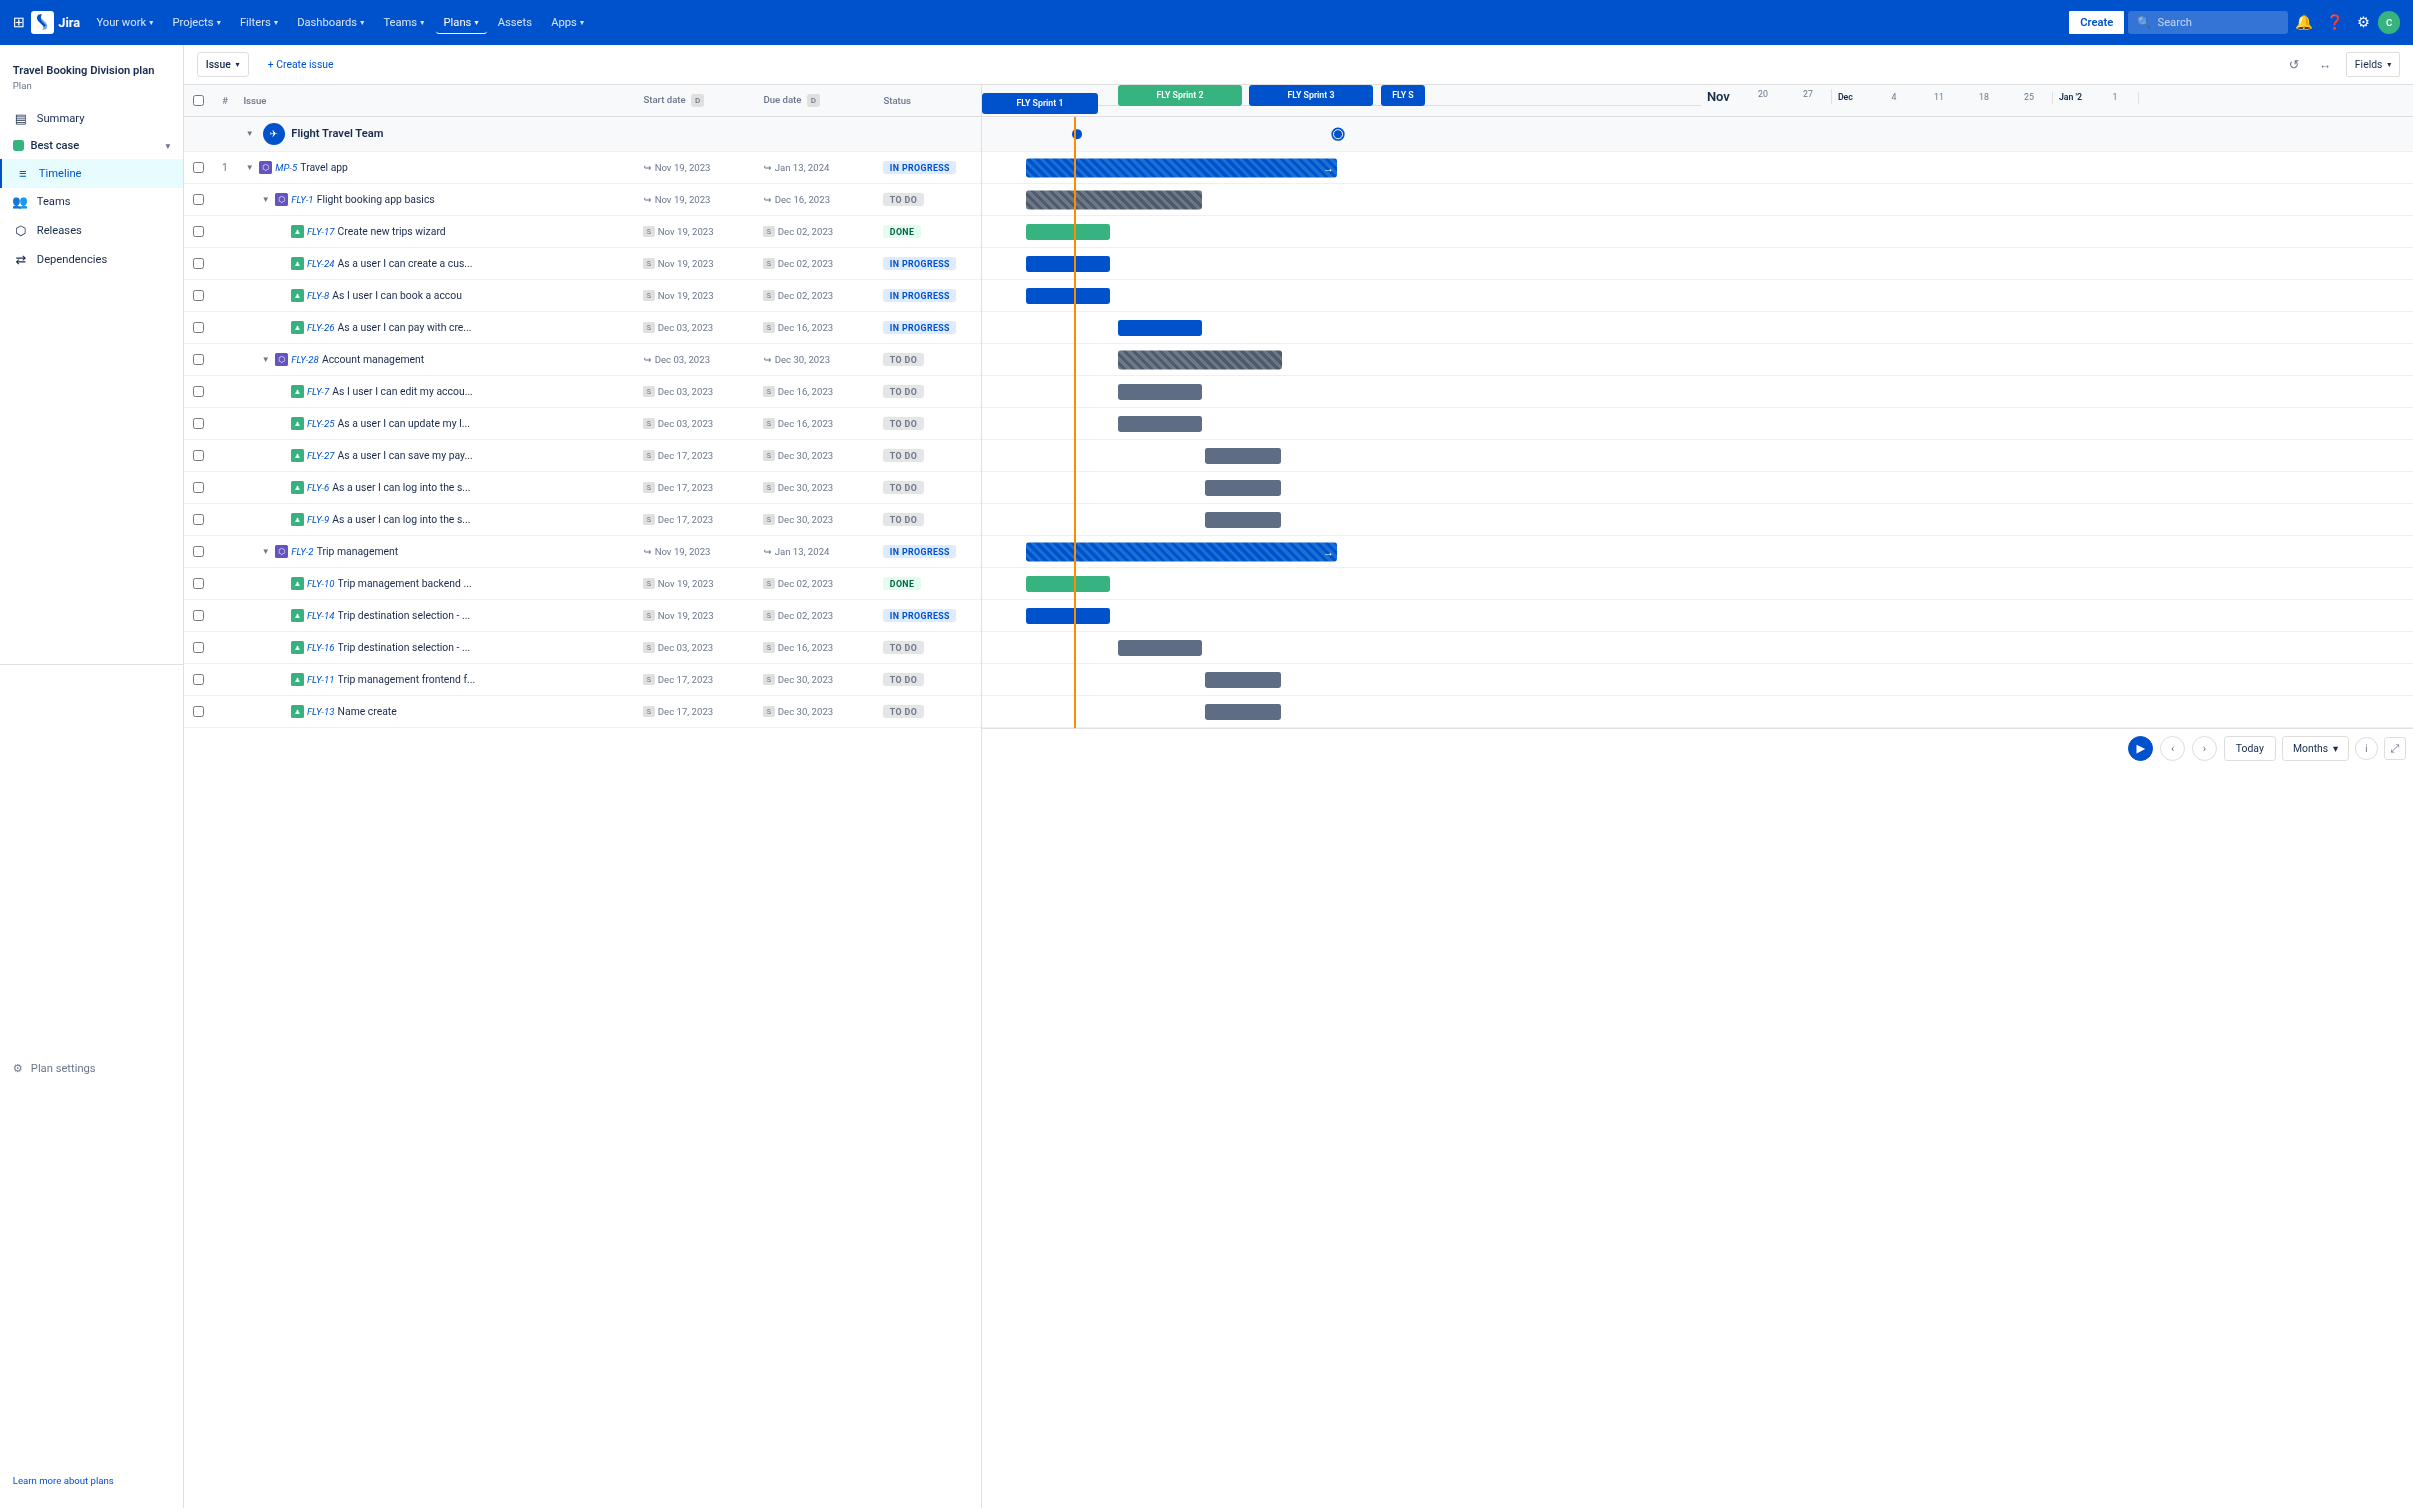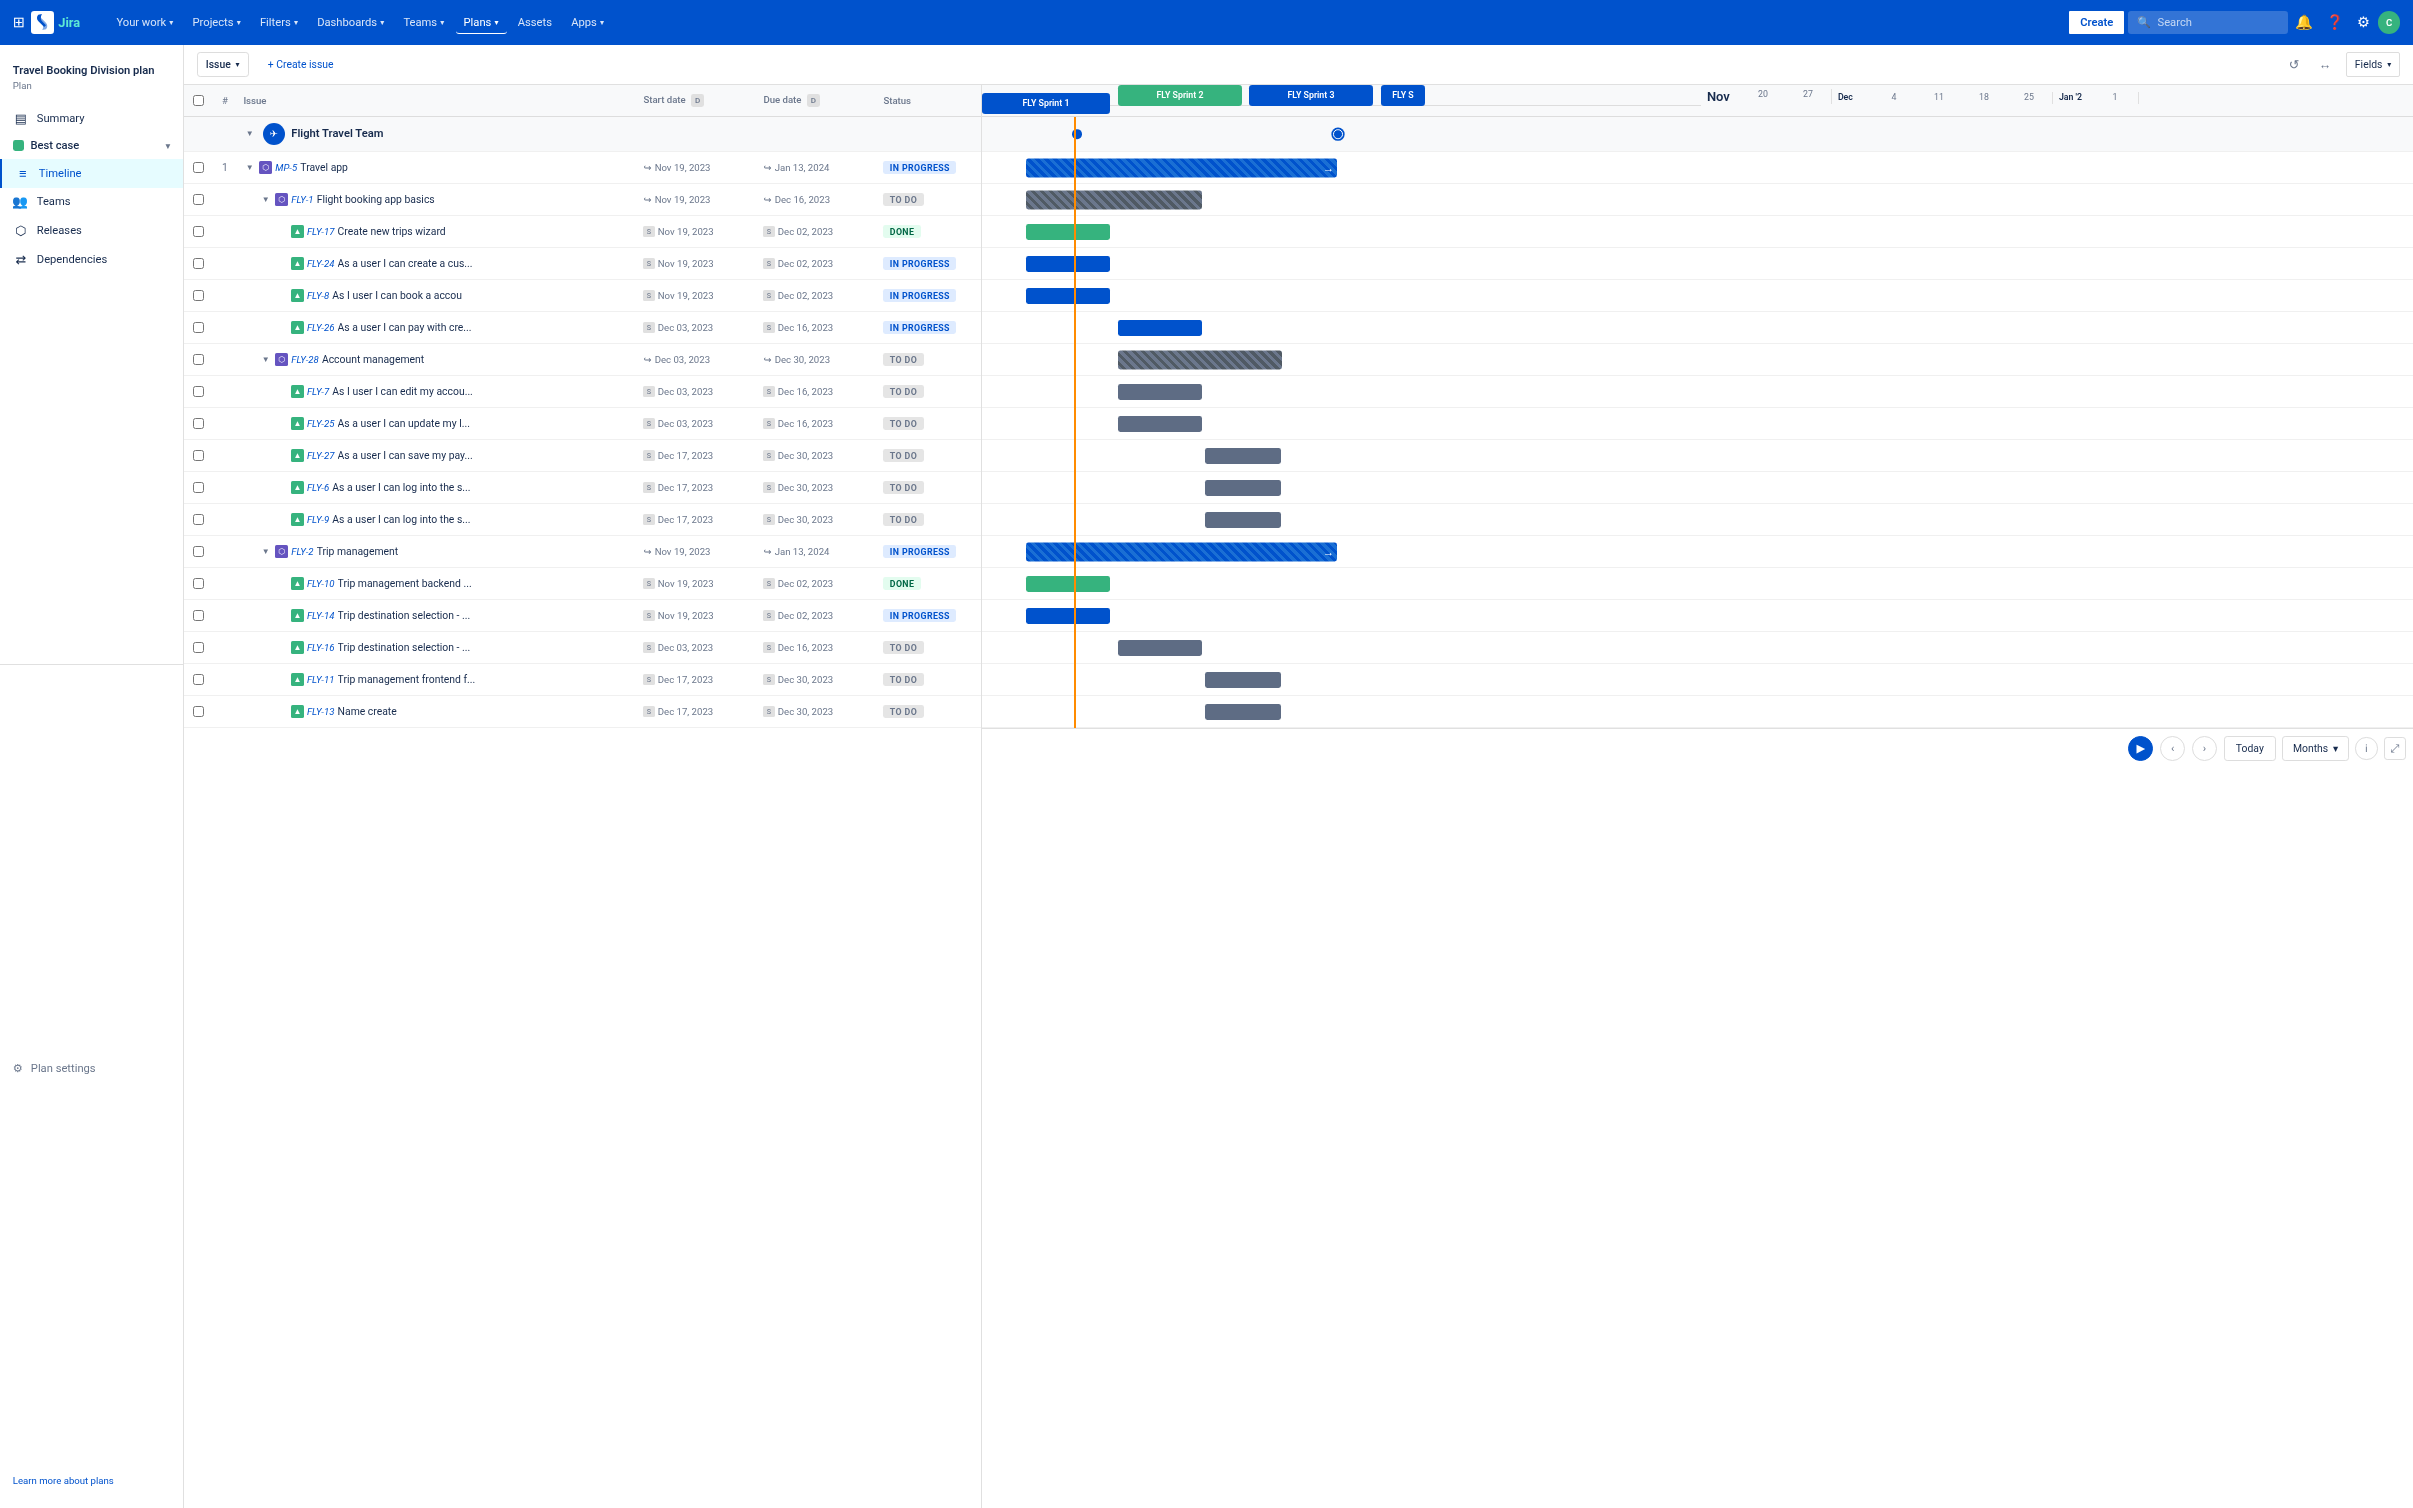--- a/index.html
+++ b/index.html
@@ -11,21 +11,21 @@
       background: #0052cc;
       display: flex;
       align-items: center;
       padding: 0 12.8px;
       gap: 3.2px;
       position: fixed;
       top: 0; left: 0; right: 0;
       z-index: 100;
     }
     .nav-grid-icon { color: white; font-size: 14.4px; margin-right: 3.2px; cursor: pointer; }
-    .jira-logo { display: flex; align-items: center; gap: 4.8px; color: #5eead4; font-weight: 700; font-size: 12.8px; margin-right: 25px; }
+    .jira-logo { display: flex; align-items: center; gap: 4.8px; color: #ffffff; font-weight: 700; font-size: 12.8px; margin-right: 5px; }
     .jira-logo-icon { width: 22.3px; height: 22.3px; background: white; border-radius: 3.2px; display: flex; align-items: center; justify-content: center; }
     .jira-logo-icon svg { width: 16px; height: 16px; }
     .nav-item { color: rgba(255,255,255,0.85); padding: 4.8px 8px; border-radius: 3.2px; cursor: pointer; font-size: 11.2px; display: flex; align-items: center; gap: 3.2px; white-space: nowrap; }
     .nav-item.active { color: white; }
     .nav-chevron { font-size: 8px; }
     .nav-spacer { flex: 1; }
     .nav-create-btn { background: white; color: #0052cc; font-weight: 600; padding: 4.8px 11.2px; border-radius: 1px; cursor: pointer; font-size: 11.2px; }
     .nav-search { background: rgba(255,255,255,0.2); border: none; border-radius: 3.2px; color: white; padding: 4.8px 9.6px; font-size: 11.2px; width: 160px; display: flex; align-items: center; gap: 6.4px; cursor: pointer; }
     .nav-search span { color: rgba(255,255,255,0.7); }
     .nav-icon-btn { color: white; font-size: 14.4px; padding: 4.8px; cursor: pointer; border-radius: 3.2px; }
@@ -718,21 +718,21 @@
     </div>
   </div>
           </div>
       </div>
 
       <div class="gantt-scroll">
         <div class="gantt-wrapper">
 
           <div class="gantt-header" id="gantt-header">
               <div style="display: flex; align-items: center; height: 21px; position: relative; width: 100%; border-bottom: 0.8px solid rgb(221, 221, 221); background: rgb(248, 249, 250);">
-                <div class="bar-sprint" style="left: 0px; width: 128px; background: rgb(0, 82, 204); font-size: 8.8px; overflow: hidden; white-space: nowrap; margin-top: 16px;">FLY Sprint 1</div>
+                <div class="bar-sprint" style="left: 0px; width: 116px; background: rgb(0, 82, 204); font-size: 8.8px; overflow: hidden; white-space: nowrap; margin-top: 16px;">FLY Sprint 1</div>
                 <div class="bar-sprint" style="left: 136px; width: 124px; background: rgb(54, 179, 126); font-size: 8.8px; overflow: hidden; white-space: nowrap;">FLY Sprint 2</div>
                 <div class="bar-sprint" style="left: 267px; width: 124px; background: rgb(0, 82, 204); font-size: 8.8px; overflow: hidden; white-space: nowrap;">FLY Sprint 3</div>
                 <div class="bar-sprint" style="left: 399px; width: 44px; background: rgb(0, 82, 204); font-size: 8.8px; overflow: hidden; white-space: nowrap;">FLY S</div>
               </div>
               <div style="display: flex; align-items: flex-end; height: 19px; width: 100%;">
                 <div style="display: flex; min-width: 89px; border-right: 0.8px solid rgb(224, 224, 224);">
                   <div style="font-size: 13px; font-weight: 600; color: rgb(23, 43, 77); padding: 0px 6.4px; min-width: 40px;">Nov</div>
                   <div style="width: 45px; text-align: center; font-size: 8.8px; color: rgb(107, 119, 140); padding-bottom: 2.4px;">20</div>
                   <div style="width: 45px; text-align: center; font-size: 8.8px; color: rgb(107, 119, 140); padding-bottom: 2.4px;">27</div>
                 </div>

